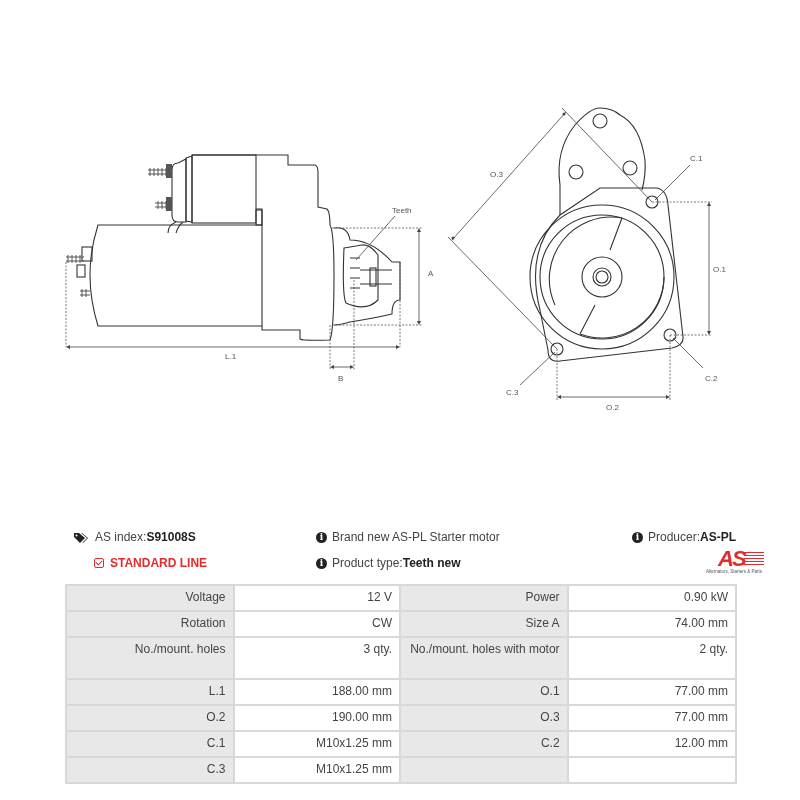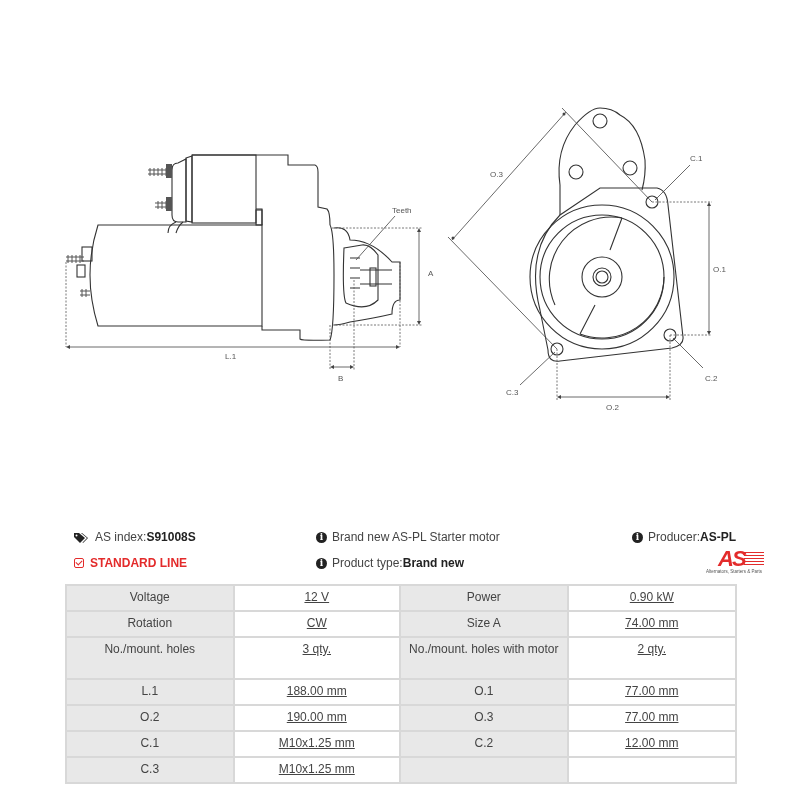--- a/index.html
+++ b/index.html
@@ -8,35 +8,35 @@
   .drawing { position:absolute; left:0; top:0; width:800px; height:460px; }
   .drawing svg { position:absolute; left:0; top:0; }
   .dim-label { font-family:"Liberation Sans", sans-serif; font-size:8px; fill:#555; }
 
   .info { position:absolute; left:66px; top:526px; width:670px; height:50px; font-size:12px; color:#444; }
   .info .item { position:absolute; display:flex; align-items:center; white-space:nowrap; }
   .info .item b { color:#222; }
   .info .ico { display:inline-block; margin-right:5px; }
   .info-circle { width:11px; height:11px; border-radius:50%; background:#222; color:#fff;
                  font-size:9px; font-weight:bold; line-height:11px; text-align:center; font-family:"DejaVu Serif", serif; }
-  .std { color:#e32b2b; font-weight:bold; }
+  .std { color:#e32b2b; font-weight:bold;margin-left:20px; }
   .std .chk { width:10px; height:10px; border:1.5px solid #e32b2b; border-radius:2px; position:relative; margin-right:6px; box-sizing:border-box; }
   .std .chk:after { content:""; position:absolute; left:2px; top:0px; width:3px; height:5px; border:solid #e32b2b; border-width:0 1.5px 1.5px 0; transform:rotate(45deg); }
 
   .logo { position:absolute; left:700px; top:548px; width:68px; height:30px; }
   .logo .as { position:absolute; left:18px; top:-2px; font-size:22px; font-weight:bold; font-style:italic; color:#e32b2b; letter-spacing:-2px; font-family:"Liberation Sans", sans-serif; }
   .logo .stripes { position:absolute; left:44px; top:4px; width:20px; height:14px;
                    background:repeating-linear-gradient(#e32b2b 0 1.5px, transparent 1.5px 3px); }
   .logo .tag { position:absolute; left:0; top:21px; width:68px; font-size:4.5px; color:#555; text-align:center; white-space:nowrap; }
 
   table.spec { position:absolute; left:65px; top:584px; width:672px; border-collapse:collapse;
                font-size:12px; color:#444; }
-  table.spec td { border:2px solid #d8d8d8; padding:4px 7px; text-align:center; vertical-align:top; height:16px; }
+  table.spec td { border:2px solid #d8d8d8; padding:4px 7px; text-align:right; vertical-align:top; height:16px; }
   table.spec td.k { background:#e8e8e8; }
-  table.spec td.v { background:#ffffff;text-decoration:underline; }
+  table.spec td.v { background:#ffffff; }
   table.spec tr.tall td { height:32px;margin-left:16px; }
 </style>
 </head>
 <body>
 
 <div class="drawing">
   <svg width="800" height="460" viewBox="0 0 800 460">
     <g fill="none" stroke="#333" stroke-width="1.1">
 
       <path d="M98 225 L262 225 L262 326 L98 326 Q90 300 90 275 Q90 250 98 225 Z"></path>
@@ -158,21 +158,21 @@
     <span class="ico chk"></span>
     <span>STANDARD LINE</span>
   </div>
   <div class="item" style="left:250px; top:4px;">
     <span class="ico info-circle">i</span>
     <span>Brand new AS-PL Starter motor</span>
   </div>
   <div class="item" style="left:250px; top:30px;">
     <span class="ico info-circle">i</span>
     <span>Product type:</span>
-    <b>Brand new</b>
+    <b>Teeth new</b>
   </div>
   <div class="item" style="right:0px; top:4px;">
     <span class="ico info-circle">i</span>
     <span>Producer:</span>
     <b>AS-PL</b>
   </div>
 </div>
 
 <div class="logo">
   <span class="as">AS</span>

